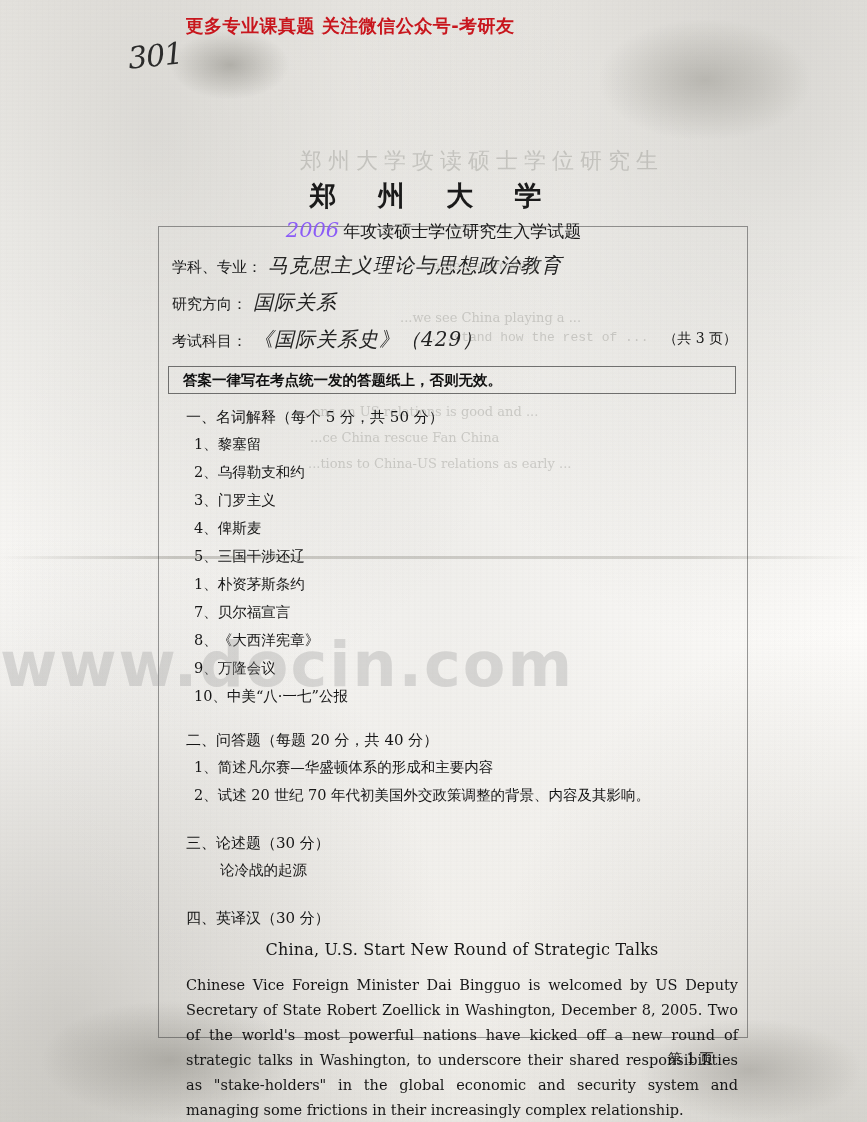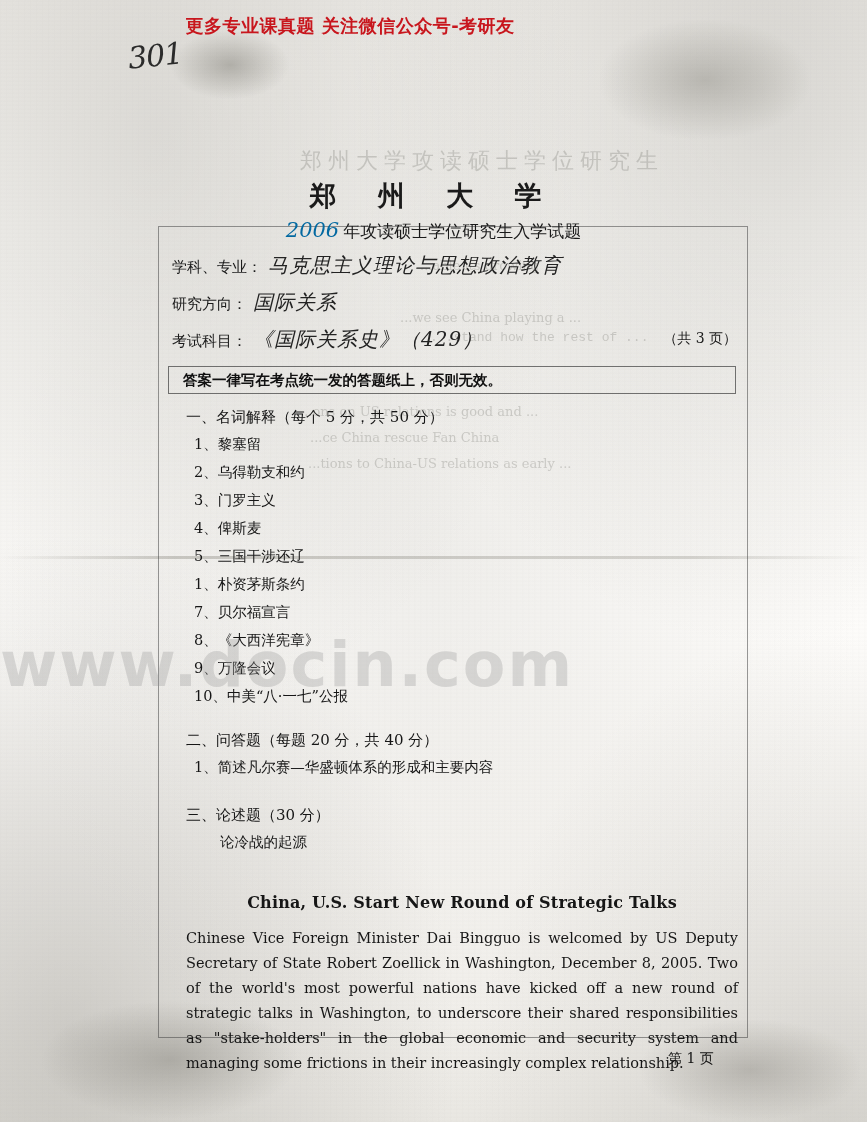--- a/index.html
+++ b/index.html
@@ -103,21 +103,21 @@
     text-align: center;
     font-family: "DejaVu Serif", serif;
     font-size: 17px;
     color: #1a1a1a;
     z-index: 20;
   }
   .title-sub .hw-year {
     font-family: "DejaVu Serif", serif;
     font-style: italic;
     font-size: 21px;
-    color: #0369a1;
+    color: #8b5cf6;
     padding-right: 4px;
   }
   .field {
     position: absolute;
     font-family: "DejaVu Serif", serif;
     font-size: 15px;
     color: #1a1a1a;
     z-index: 20;
     white-space: nowrap;
   }
@@ -179,21 +179,21 @@
     margin: 6px;
     padding-left: 2px;
   }
   .gap-m { height: 18px; }
   .gap-l { height: 22px; }
   .indent { padding-left: 28px; }
   .eng-title {
     text-align: center;
     font-family: "DejaVu Serif", serif;
     font-size: 16px;
-    font-weight: bold;
+    font-weight: normal;
     margin: 12px 0 14px 0;
     letter-spacing: 0.2px;
   }
   .eng-para {
     font-family: "DejaVu Serif", serif;
     font-size: 14.5px;
     line-height: 25px;
     text-align: justify;
     margin: 0;
   }
@@ -289,28 +289,30 @@
     <p class="item">1、朴资茅斯条约</p>
     <p class="item">7、贝尔福宣言</p>
     <p class="item">8、《大西洋宪章》</p>
     <p class="item">9、万隆会议</p>
     <p class="item">10、中美“八·一七”公报</p>
 
     <div class="gap-m"></div>
 
     <p class="sec-head">二、问答题（每题 20 分，共 40 分）</p>
     <p class="item">1、简述凡尔赛—华盛顿体系的形成和主要内容</p>
+    <p class="item">2、试述 20 世纪 70 年代初美国外交政策调整的背景、内容及其影响。</p>
 
     <div class="gap-l"></div>
 
     <p class="sec-head">三、论述题（30 分）</p>
     <p class="item indent">论冷战的起源</p>
 
     <div class="gap-l"></div>
 
+    <p class="sec-head">四、英译汉（30 分）</p>
 
     <p class="eng-title">China, U.S. Start New Round of Strategic Talks</p>
     <p class="eng-para">Chinese Vice Foreign Minister Dai Bingguo is welcomed by US Deputy Secretary of State Robert Zoellick in Washington, December 8, 2005. Two of the world's most powerful nations have kicked off a new round of strategic talks in Washington, to underscore their shared responsibilities as "stake-holders" in the global economic and security system and managing some frictions in their increasingly complex relationship.</p>
   </div>
 
   <div class="watermark">www.docin.com</div>
 
   <div class="pagenum">第 1 页</div>
 
 </div>

